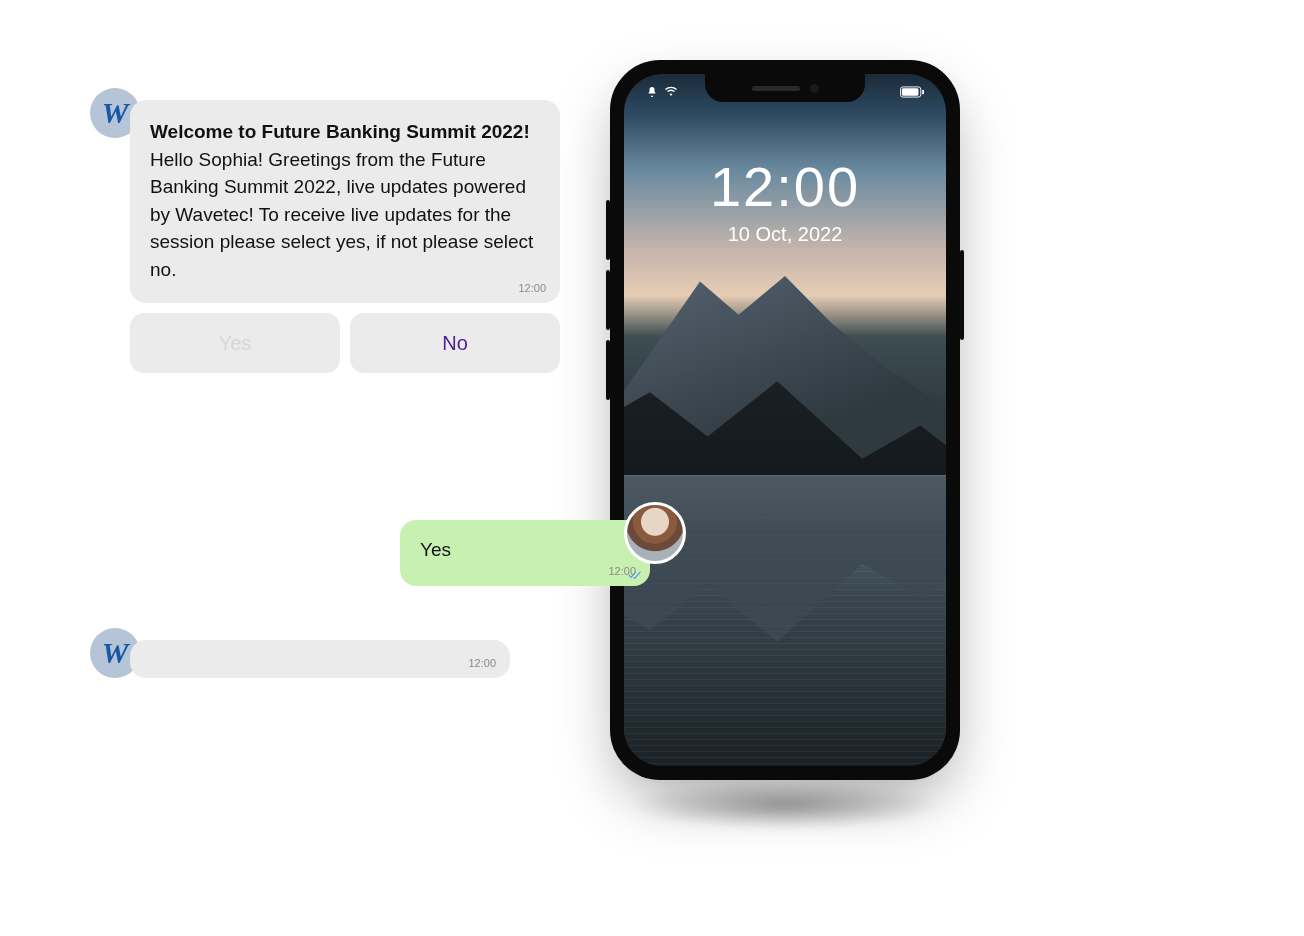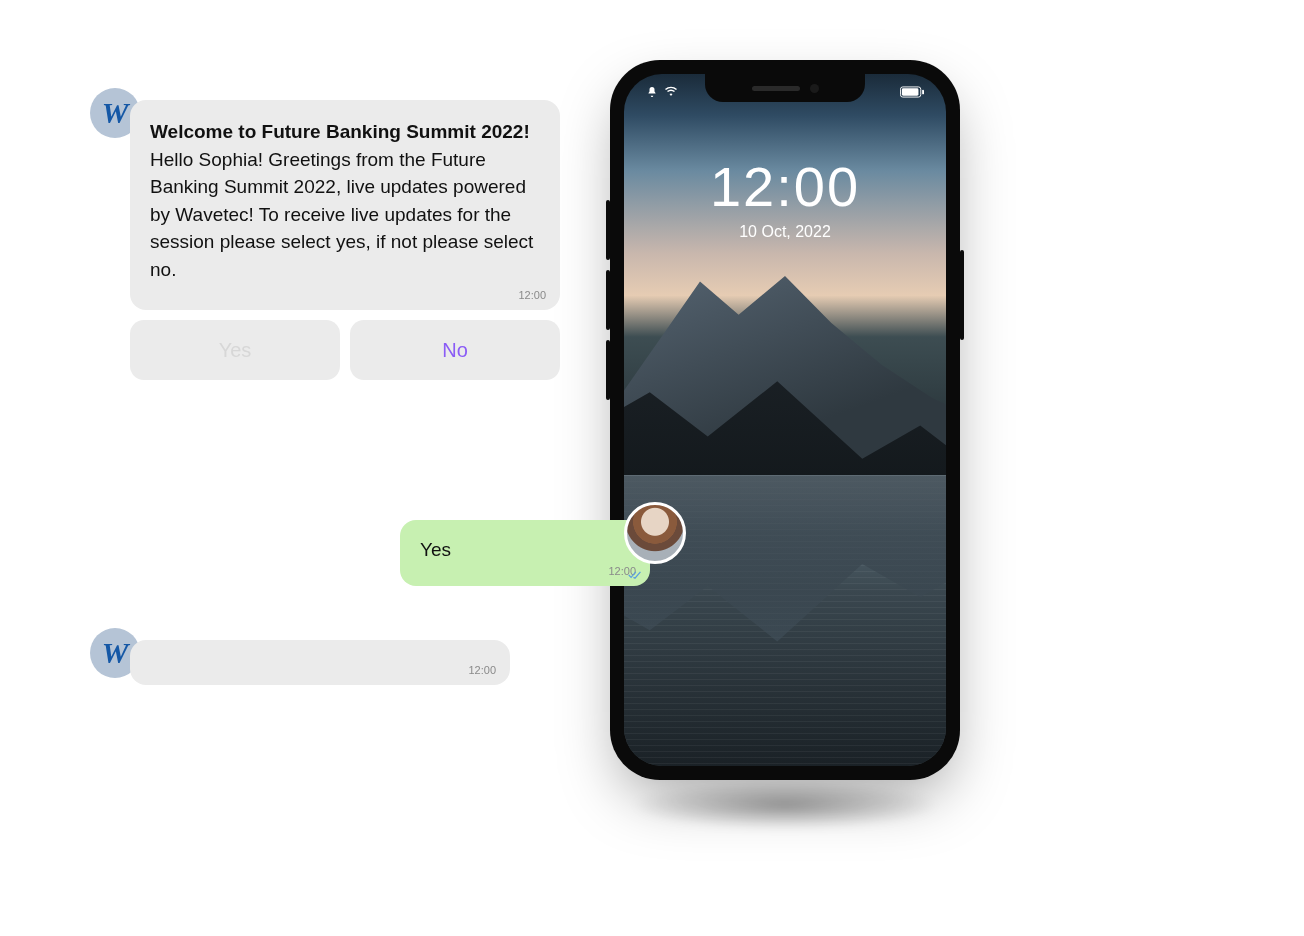--- a/index.html
+++ b/index.html
@@ -104,21 +104,21 @@
   .status{
     position:absolute; top:8px; left:0; right:0; height:20px;
     display:flex; justify-content:space-between; align-items:center;
     padding:0 22px; color:#fff; font-size:12px;
   }
   .status .left-icons, .status .right-icons{ display:flex; gap:6px; align-items:center;}
   .clock-block{
     position:absolute; top:80px; left:0; right:0; text-align:center; color:#fff;
   }
   .clock-time{ font-size:56px; font-weight:300; letter-spacing:2px; }
-  .clock-date{ font-size:16px; margin-top:4px; font-weight:300;}
+  .clock-date{ font-size:20px; margin-top:4px; font-weight:300;}
   
   .chat{
     position:absolute;
     left:0; top:40px;
     width:430px;
   }
   .bubble-group{ position:relative; margin-bottom:10px;}
   .avatar{
     position:absolute; left:-40px; top:-12px;
     width:50px; height:50px; border-radius:50%;
@@ -130,21 +130,21 @@
   }
   .avatar.user{
     background: radial-gradient(circle at 50% 30%, #e7d5c5 0 28%, #8a5a3c 30% 45%, #6b4a3a 46% 60%, #a8b0b8 62% 100%);
     left:auto; right:-36px; top:-18px;
     width:62px; height:62px;
     border:3px solid #fff;
   }
   .bubble{
     background:#ebebeb;
     border-radius:16px;
-    padding:18px 20px 27px 20px;
+    padding:18px 20px 20px 20px;
     position:relative;
     font-size:19px;
     line-height:1.45;
     color:#111;
     min-width:180px;
   }
   .bubble .title{ font-weight:700; }
   .bubble .time{
     position:absolute; right:14px; bottom:6px;
     font-size:11px; color:#8a8a8a;
@@ -154,21 +154,21 @@
   }
   .options{
     display:flex; gap:10px; margin-top:10px;
   }
   .options .btn{
     flex:1 1 0;
     background:#ebebeb;
     border-radius:14px;
     height:60px;
     display:flex; align-items:center; justify-content:center;
-    font-size:20px; color:#8b5cf6;
+    font-size:20px; color:#4c1d95;
   }
   .options .btn.muted{ color:#d7d7d7;}
   
   .user-reply{
     position:absolute;
     left:270px;
     top:460px;
     width:250px;
   }
   .user-reply .bubble{

